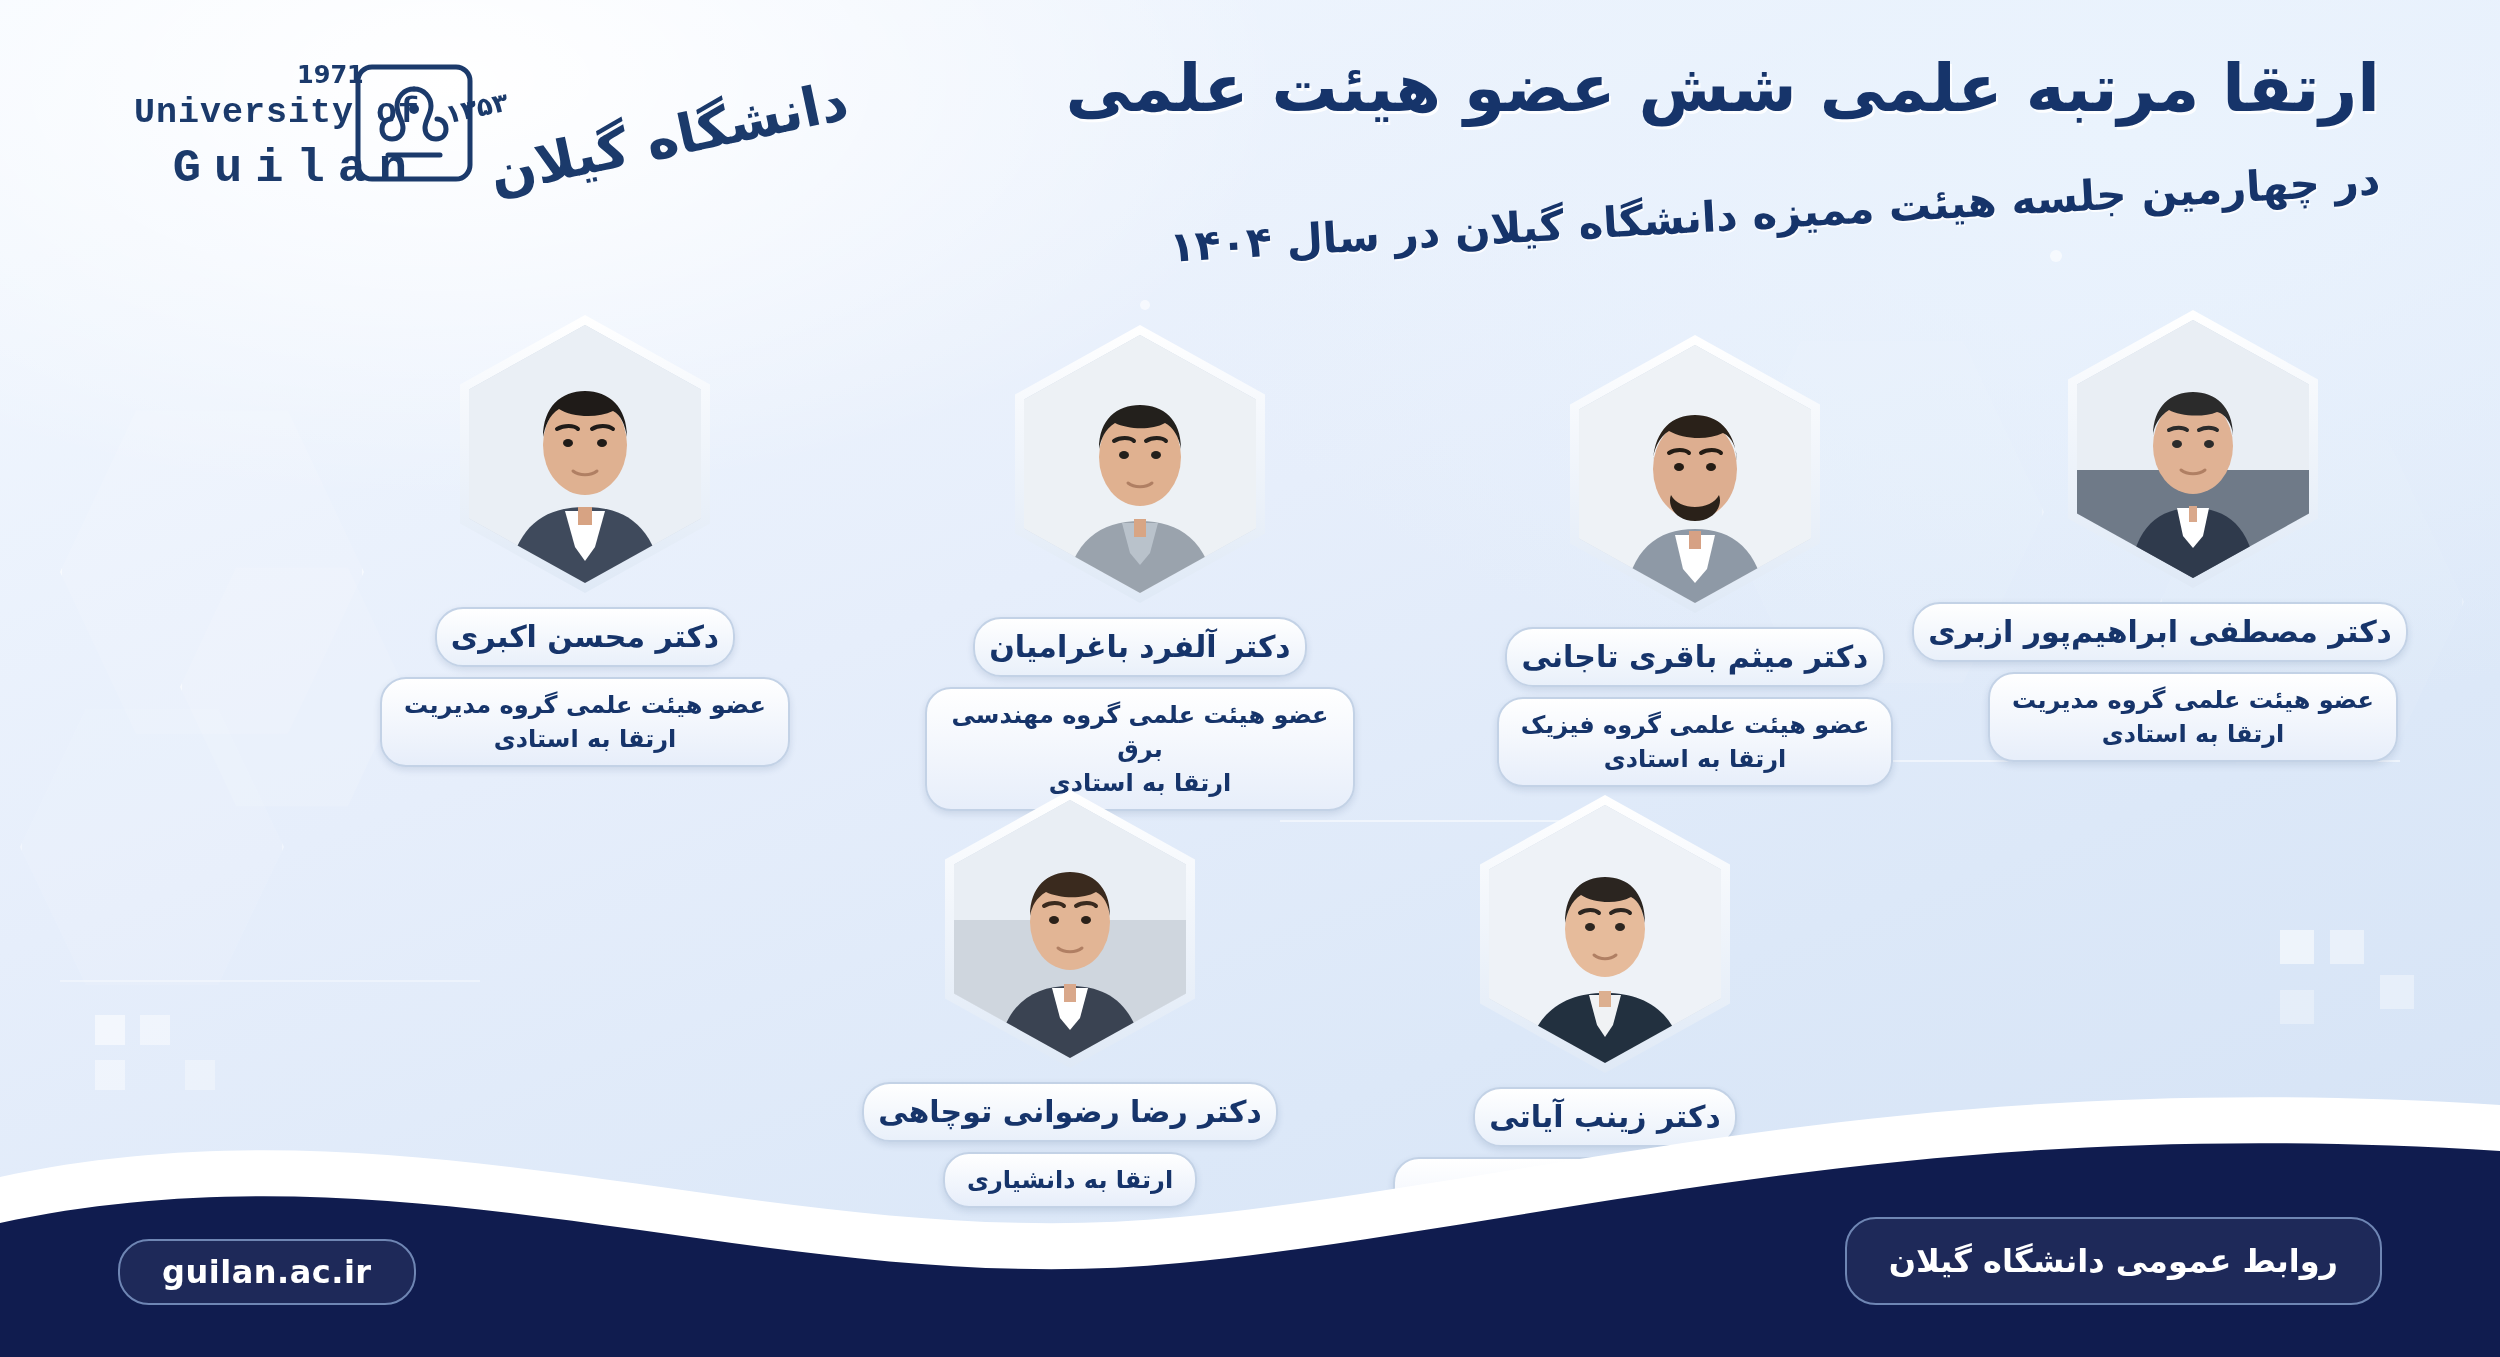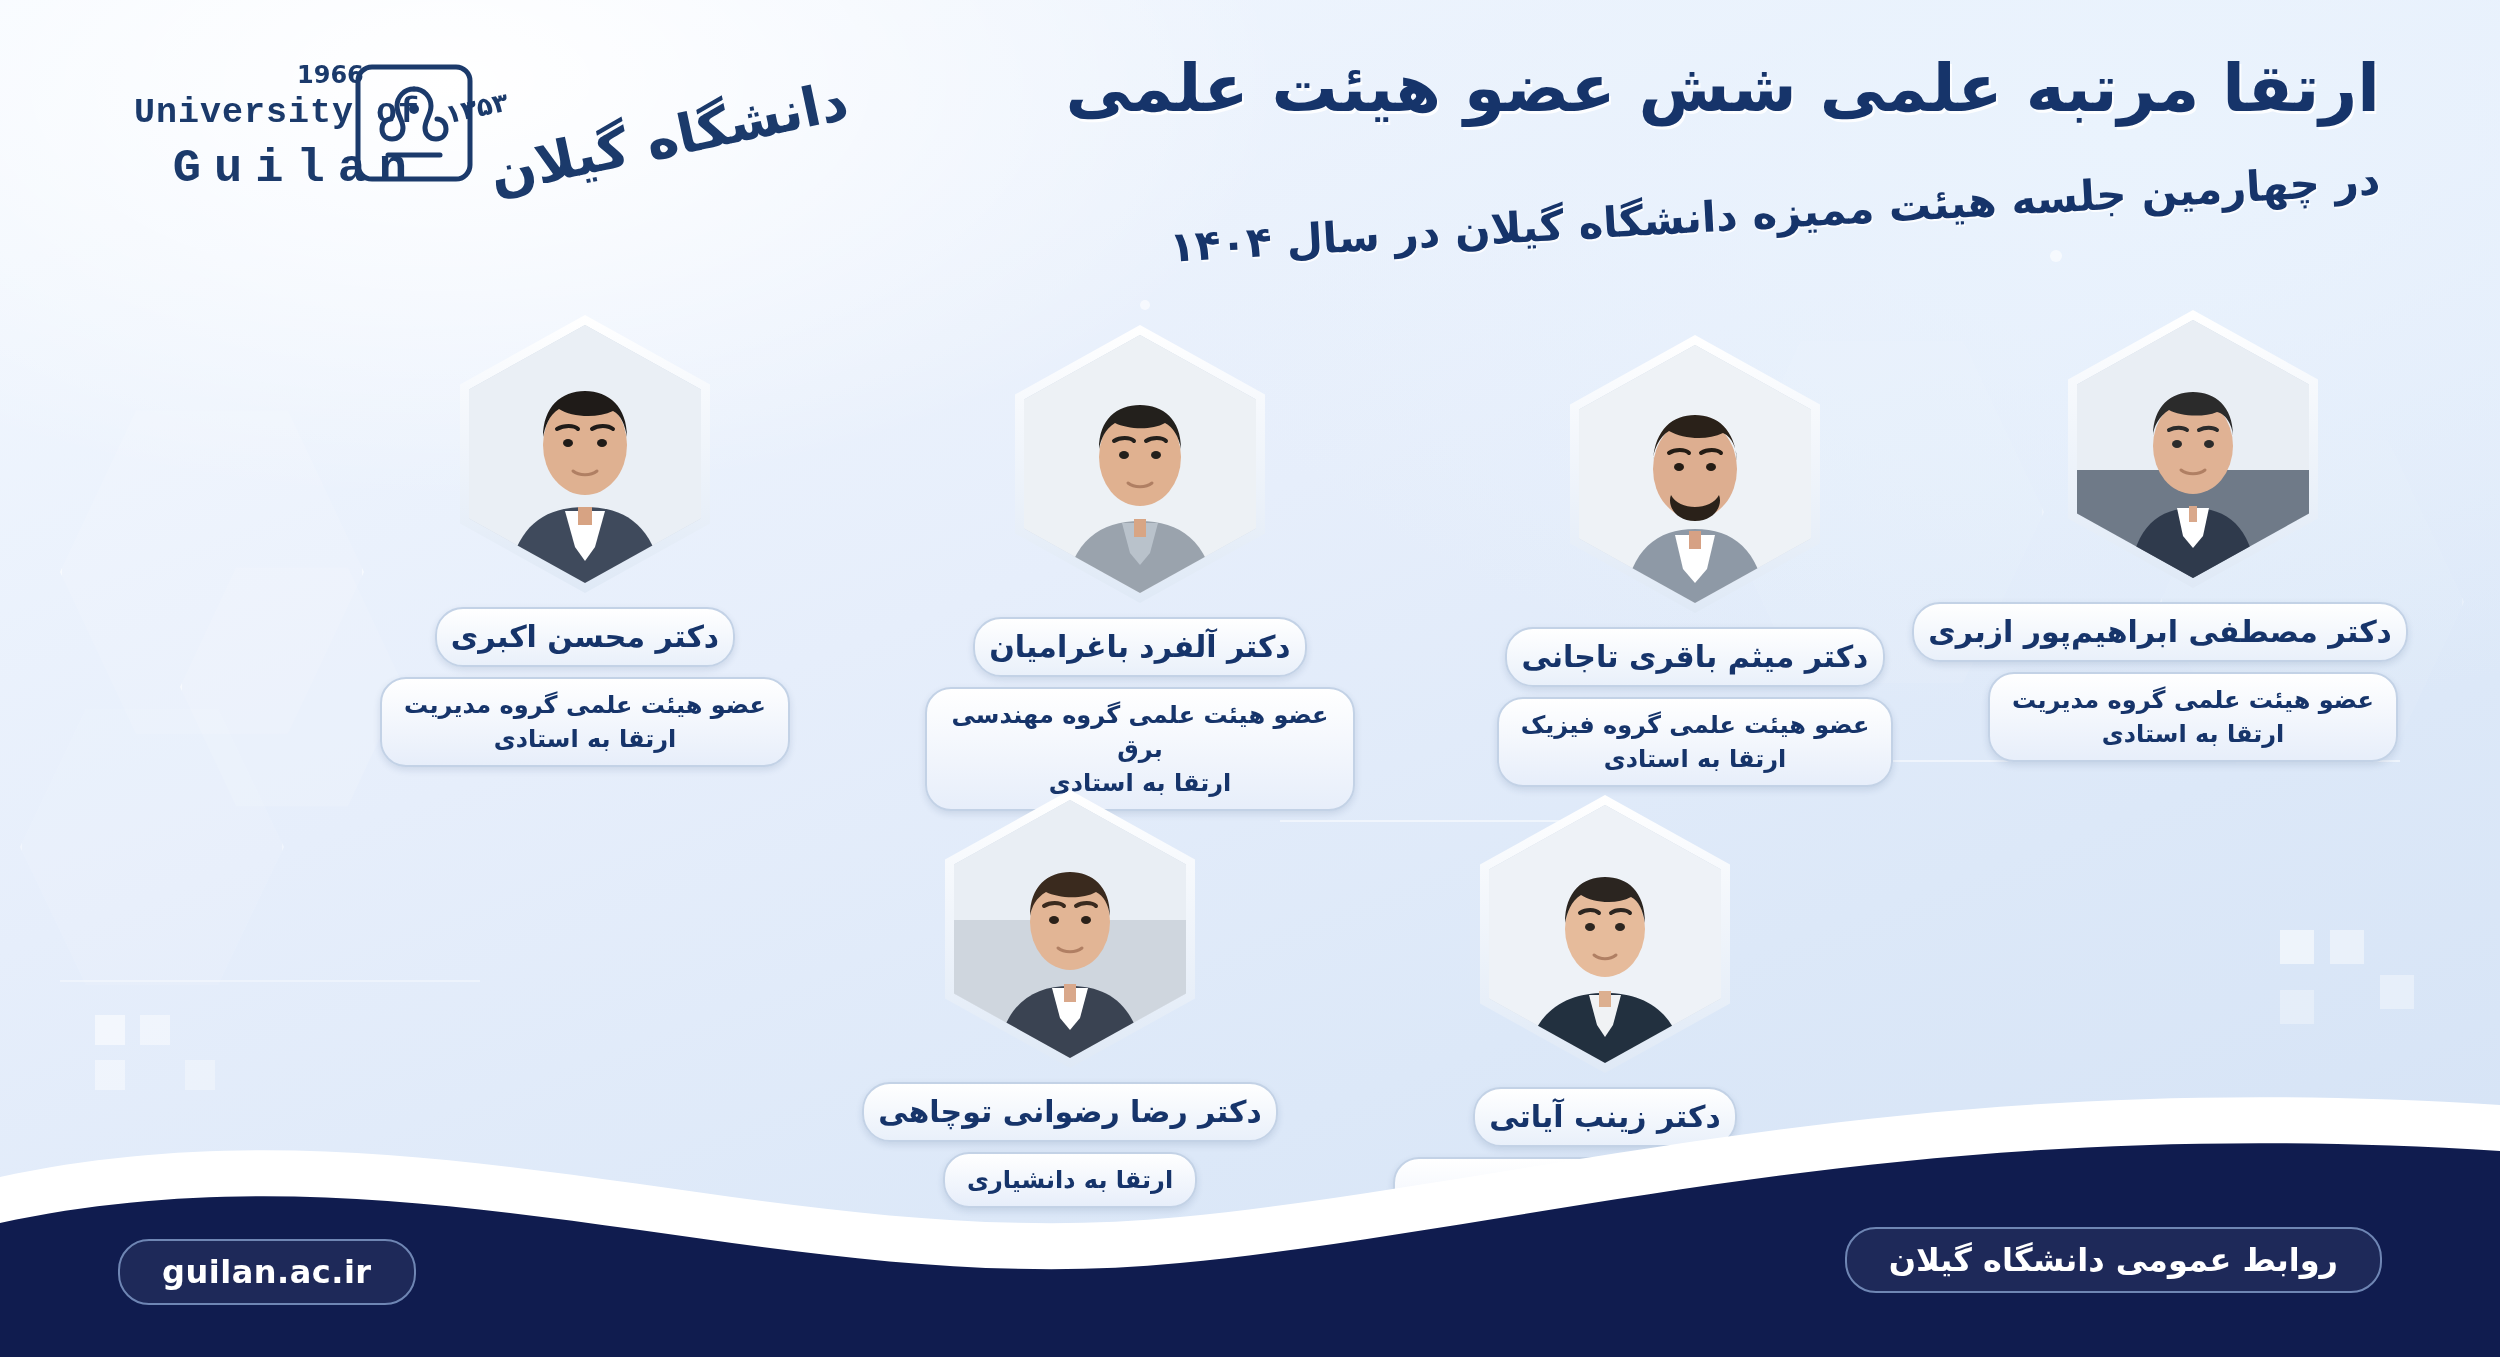--- a/index.html
+++ b/index.html
@@ -89,22 +89,22 @@
   .wave{position:absolute;left:0;bottom:0;width:2500px;height:330px;}
 
   .url-pill{
     position:absolute;left:118px;bottom:52px;height:62px;line-height:62px;
     padding:0 42px;border-radius:31px;border:2px solid #6f86b4;
     background:rgba(255,255,255,.06);
     color:#ffffff;font-weight:bold;font-size:32px;letter-spacing:.5px;
     direction:ltr;
   }
   .pr-pill{
-    position:absolute;right:118px;bottom:64px;height:62px;line-height:62px;
-    padding:0 42px;border-radius:31px;border:2px solid #6f86b4;
+    position:absolute;right:118px;bottom:52px;height:62px;line-height:62px;
+    padding:11px 42px;border-radius:31px;border:2px solid #6f86b4;
     background:rgba(255,255,255,.06);
     color:#ffffff;font-weight:bold;font-size:32px;
   }
 </style>
 </head>
 <body>
 
 <div id="poster">
 
   <div>
@@ -122,21 +122,21 @@
     <div class="deco-sq" style="left:185px;top:1060px;width:30px;height:30px;opacity:.6;"></div>
     <div class="deco-sq" style="left:2280px;top:930px;width:34px;height:34px;"></div>
     <div class="deco-sq" style="left:2330px;top:930px;width:34px;height:34px;opacity:.8;"></div>
     <div class="deco-sq" style="left:2380px;top:975px;width:34px;height:34px;opacity:.7;"></div>
     <div class="deco-sq" style="left:2280px;top:990px;width:34px;height:34px;opacity:.6;"></div>
     <div class="deco-dot" style="left:1140px;top:300px;width:10px;height:10px;"></div>
     <div class="deco-dot" style="left:2050px;top:250px;width:12px;height:12px;"></div>
   </div>
 
   <div class="logo-wrap">
-    <div class="logo-year">1966</div>
+    <div class="logo-year">1971</div>
     <div class="logo-en">
       <div class="l1">University of</div>
       <div class="l2">Guilan</div>
     </div>
     <div class="logo-mark">
       <svg viewBox="0 0 120 120" width="120" height="120" aria-hidden="true">
         <rect x="4" y="4" width="112" height="112" rx="14" fill="none" stroke="#1b3a6b" stroke-width="5"></rect>
         <path d="M60 26c-10 0-17 8-17 17 0 9 6 14 6 22 0 7-5 11-11 11-6 0-10-4-10-10 0-6 4-10 9-10" fill="none" stroke="#1b3a6b" stroke-width="5" stroke-linecap="round"></path>
         <path d="M60 26c10 0 17 8 17 17 0 9-6 14-6 22 0 7 5 11 11 11 6 0 10-4 10-10 0-6-4-10-9-10" fill="none" stroke="#1b3a6b" stroke-width="5" stroke-linecap="round"></path>
         <circle cx="60" cy="46" r="5" fill="#1b3a6b"></circle>

